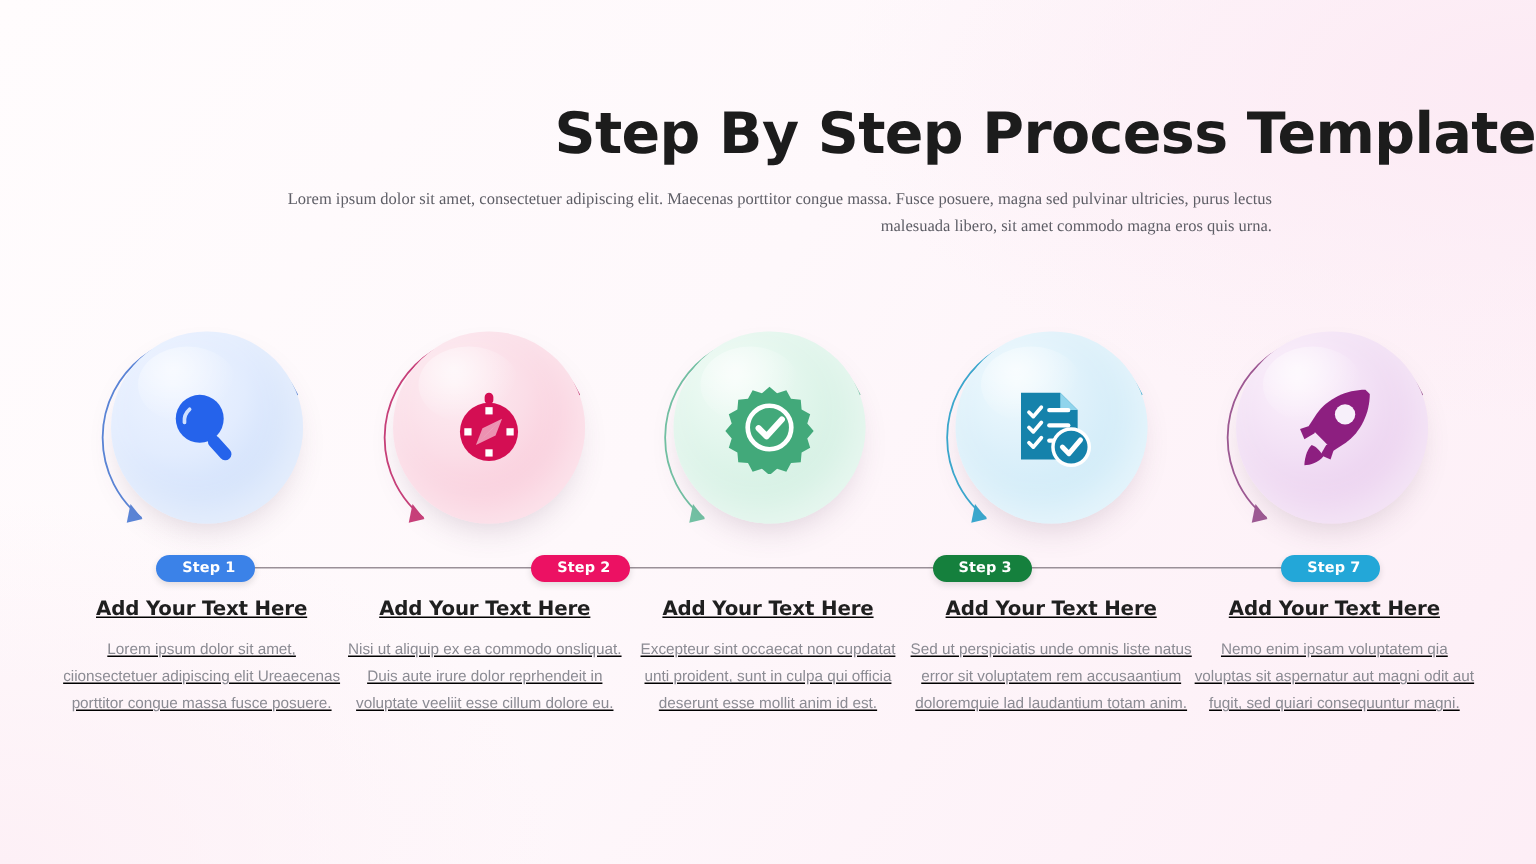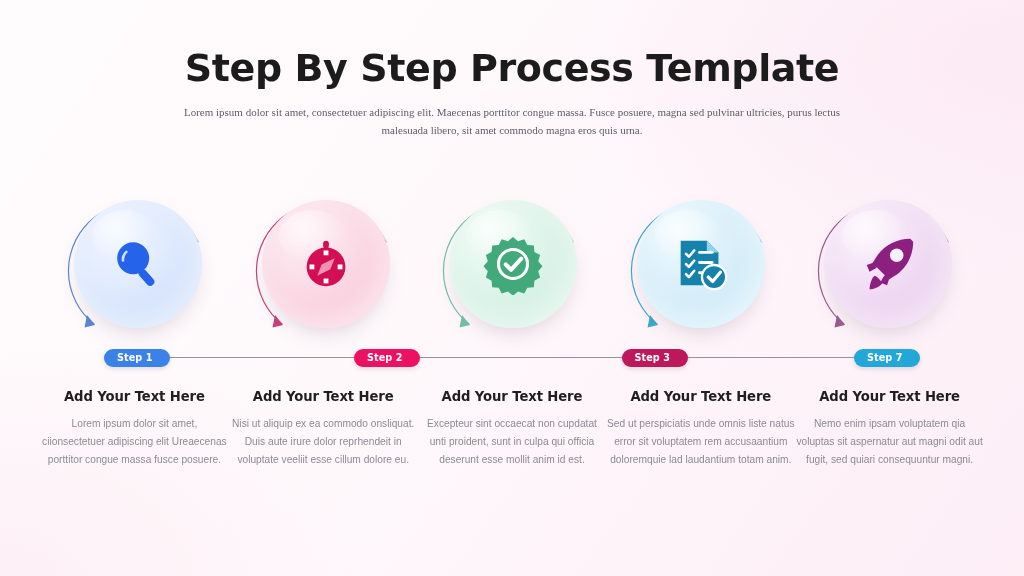--- a/index.html
+++ b/index.html
@@ -13,21 +13,21 @@
     position: relative;
     background:
       radial-gradient(ellipse 70% 60% at 100% 10%, #fceaf4 0%, rgba(252,234,244,0) 65%),
       radial-gradient(ellipse 60% 70% at 0% 100%, #fdf0f6 0%, rgba(253,240,246,0) 60%),
       linear-gradient(125deg, #fffcfd 0%, #fef8fb 45%, #fdeef6 100%);
   }
 
   .slide { position: relative; width: 1024px; height: 576px; }
 
   
-  .header { padding-top: 47px; text-align: center; }
+  .header { padding-top: 47px; text-align: right; margin-top: 21px; }
   .title {
     font-size: 38px;
     font-weight: 700;
     letter-spacing: -0.4px;
     color: #1c1c1c;
     font-family: "DejaVu Sans", sans-serif;
     line-height: 1.12;
   }
   .subtitle {
     margin: 13px auto 0;
@@ -103,34 +103,35 @@
     padding: 0 48px;
   }
   .badge-cell { width: 178px; display: flex; justify-content: center; }
   .badge {
     min-width: 66px;
     padding: 3px 13px 4px;
     border-radius: 10px;
     font-size: 9.6px;
     font-weight: 700;
     color: #ffffff;
-    text-align: left;
+    text-align: right;
     letter-spacing: 0.1px;
     font-family: "DejaVu Sans", sans-serif;
     box-shadow: 0 2px 5px rgba(0,0,0,0.12);
   }
 
   
   .captions {
     position: absolute;
-    top: 389px; left: 0;
+    top: 378px; left: 0;
     width: 1024px;
     display: flex;
     justify-content: space-between;
     padding: 0 40px;
+    text-decoration: underline;
   }
   .caption { width: 194px; text-align: center; }
   .cap-title {
     font-size: 13.2px;
     font-weight: 700;
     color: #1f1f1f;
     font-family: "DejaVu Sans", sans-serif;
     letter-spacing: -0.1px;
   }
   .cap-body {
@@ -262,21 +263,21 @@
   <div class="rail">
     <div class="rail-line"></div>
     <div class="badges">
       <div class="badge-cell">
         <div class="badge" style="background:#3b82e8;">Step 1</div>
       </div>
       <div class="badge-cell">
         <div class="badge" style="background:#ec1163;">Step 2</div>
       </div>
       <div class="badge-cell">
-        <div class="badge" style="background:#be185d;margin-left:35px;">Step 3</div>
+        <div class="badge" style="background:#15803d;margin-left:35px;">Step 3</div>
       </div>
       <div class="badge-cell">
         <div class="badge" style="background:#23a7d8;">Step 7</div>
       </div>
     </div>
   </div>
 
   <div class="captions">
     <div class="caption">
       <div class="cap-title">Add Your Text Here</div>

